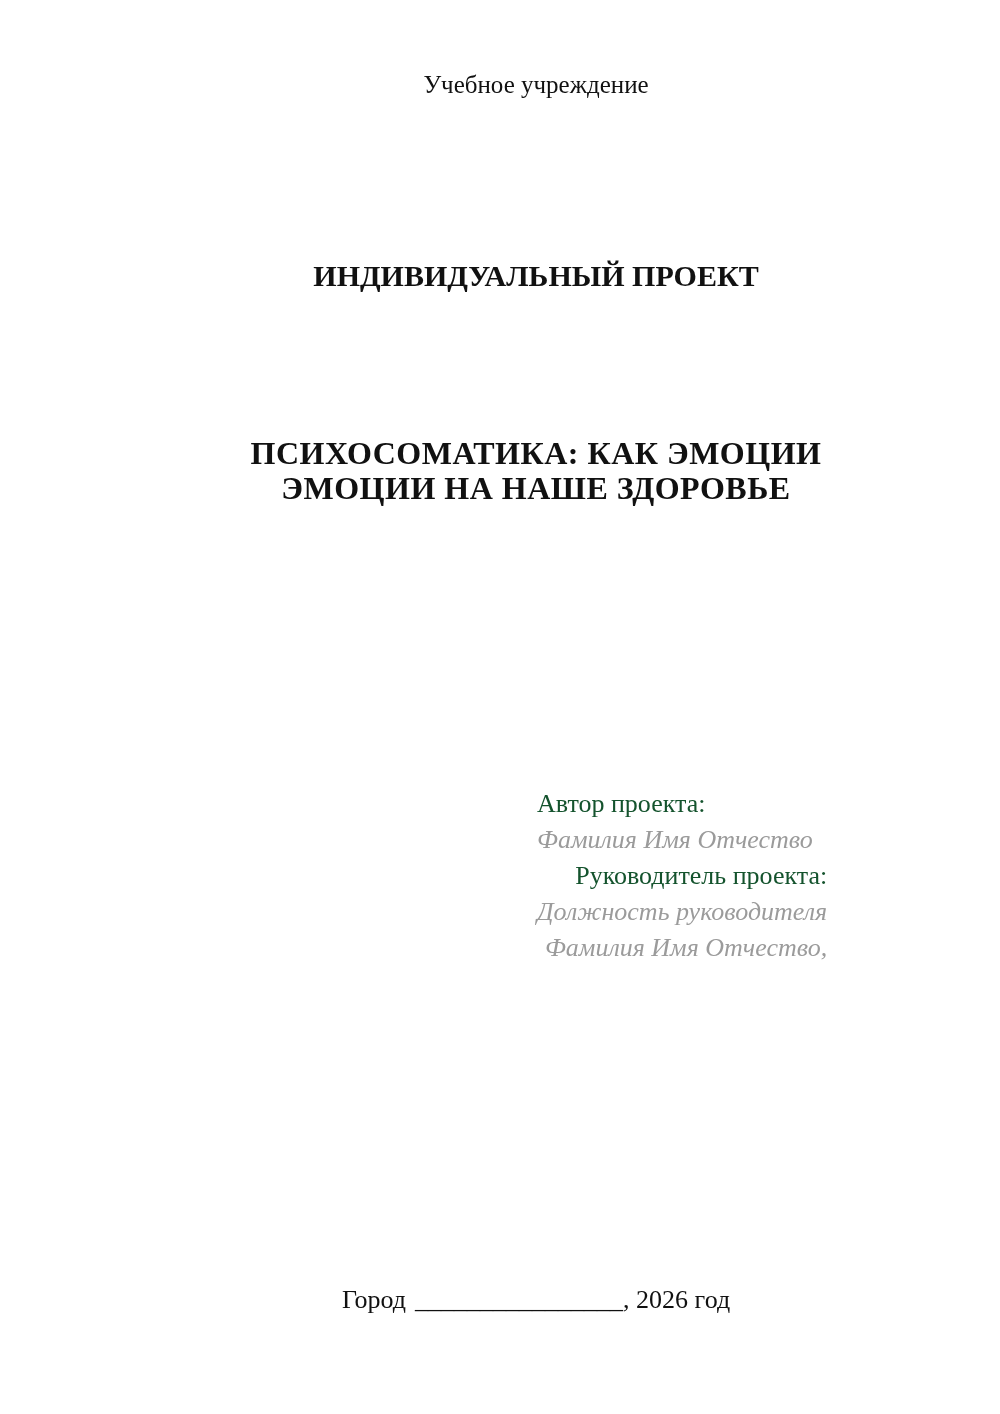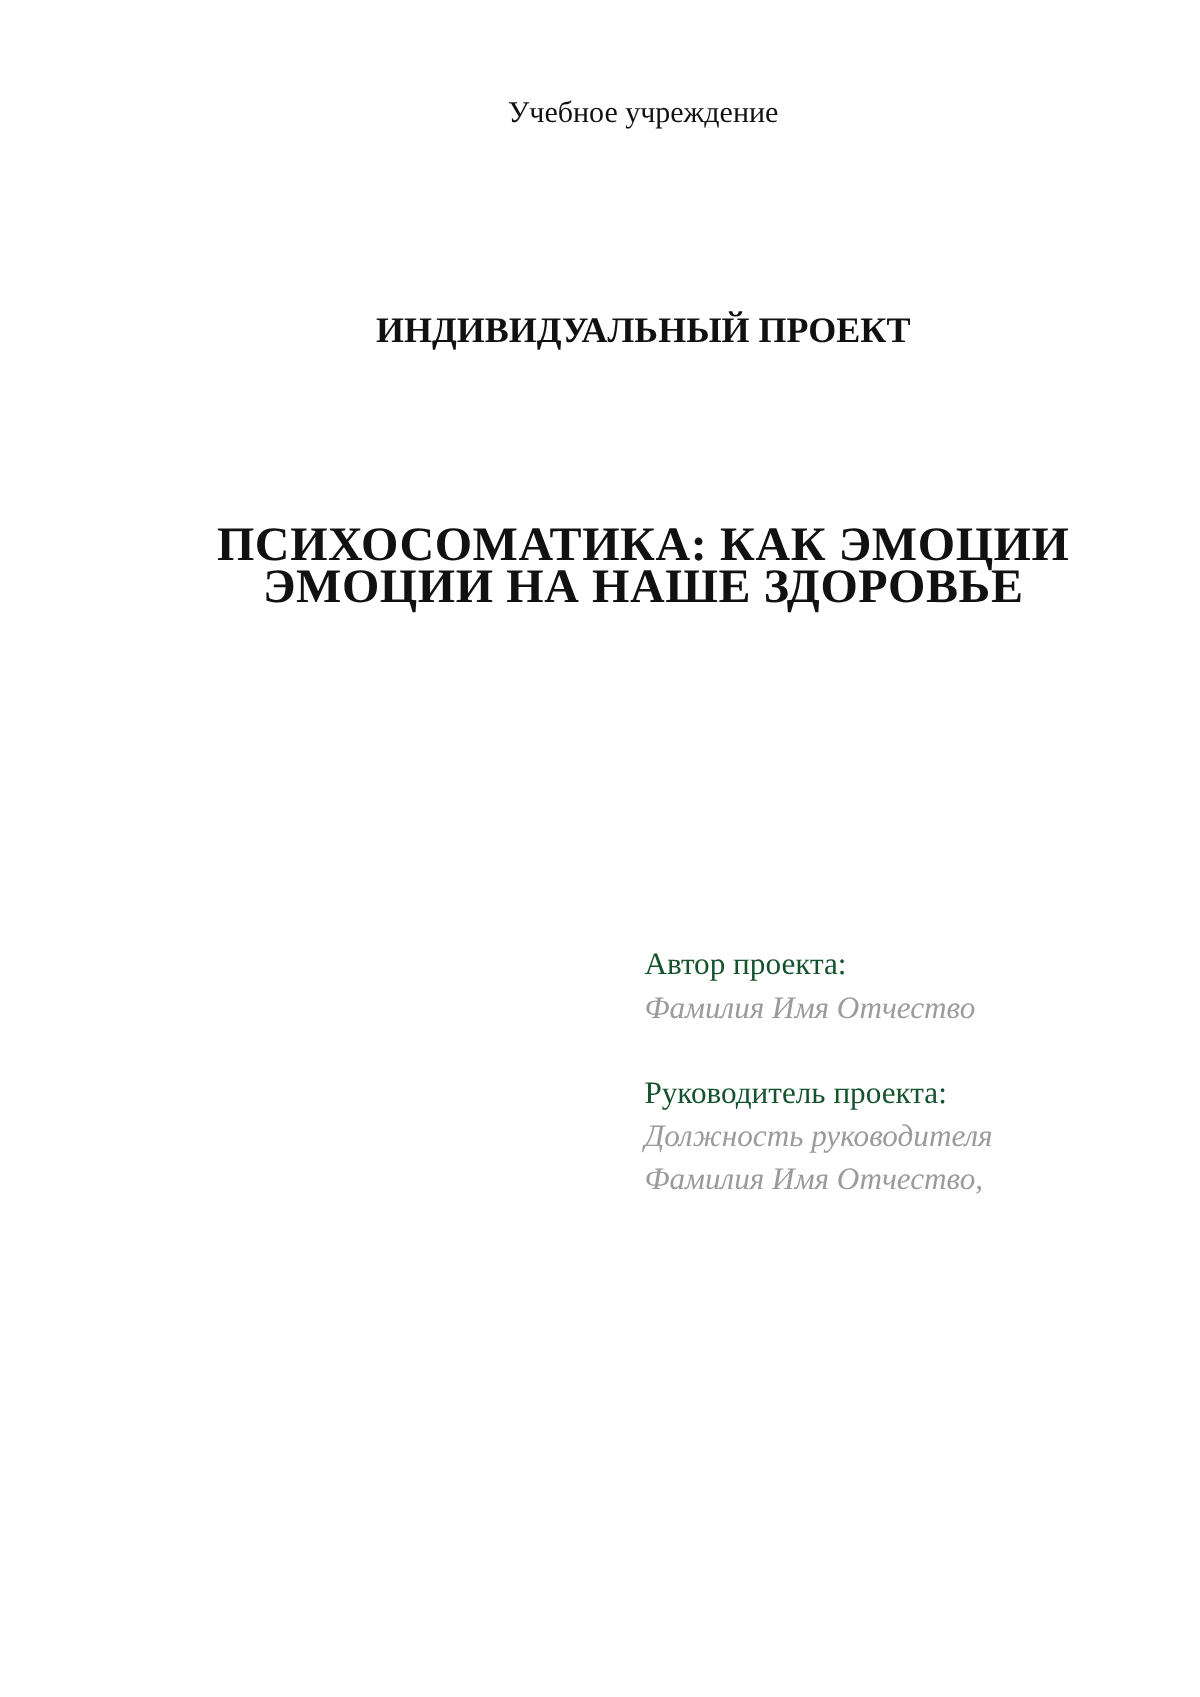--- a/index.html
+++ b/index.html
@@ -17,47 +17,47 @@
     overflow: hidden;
   }
   
   .text-col {
     position: absolute;
     left: 143px;
     width: 786px;
     text-align: center;
   }
   .institution {
-    top: 81px;
+    top: 71px;
     font-size: 25px;
     line-height: 1.15;
   }
   .doc-type {
     top: 259px;
     font-size: 30px;
     font-weight: bold;
     line-height: 1.15;
   }
   .main-title {
     top: 436px;
-    font-size: 40px;
+    font-size: 32px;
     font-weight: bold;
     line-height: 35px;
     letter-spacing: 0.5px;
   }
   .credits {
     position: absolute;
     left: 537px;
     top: 786px;
     text-align: left;
     font-size: 26px;
     line-height: 36px;
   }
   .credits .block + .block {
-    margin-top: 35px;
+    text-align: right;
   }
   .label {
     color: #14532d;
   }
   .placeholder {
     color: #9b9b9b;
     font-style: italic;
   }
   .footer-line {
     top: 1285px;
@@ -91,14 +91,17 @@
       <div class="label">Автор проекта:</div>
       <div class="placeholder">Фамилия Имя Отчество</div>
     </div>
     <div class="block">
       <div class="label">Руководитель проекта:</div>
       <div class="placeholder">Должность руководителя</div>
       <div class="placeholder">Фамилия Имя Отчество,</div>
     </div>
   </div>
 
+  <div class="text-col footer-line">
+    <span class="city">Город</span><span class="blank">________________</span><span>, 2026 год</span>
+  </div>
 
 </div>
 
 </body></html>

